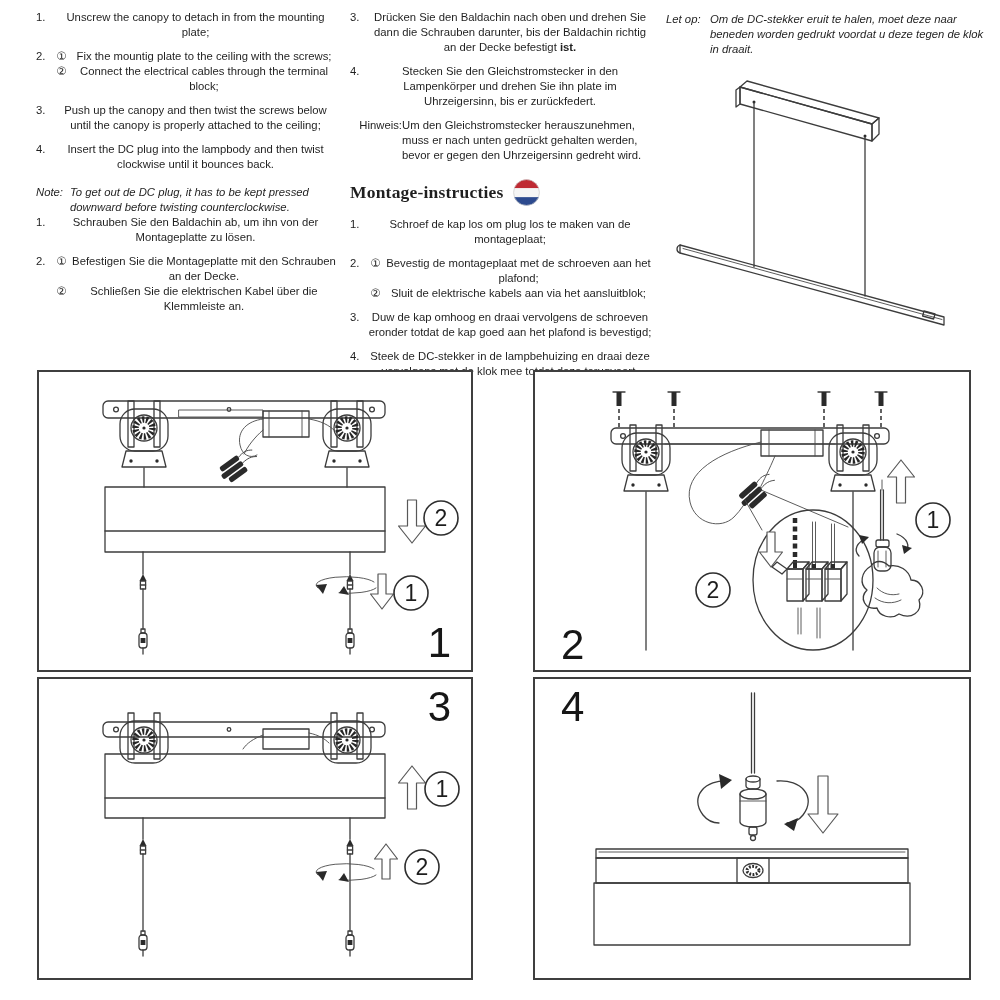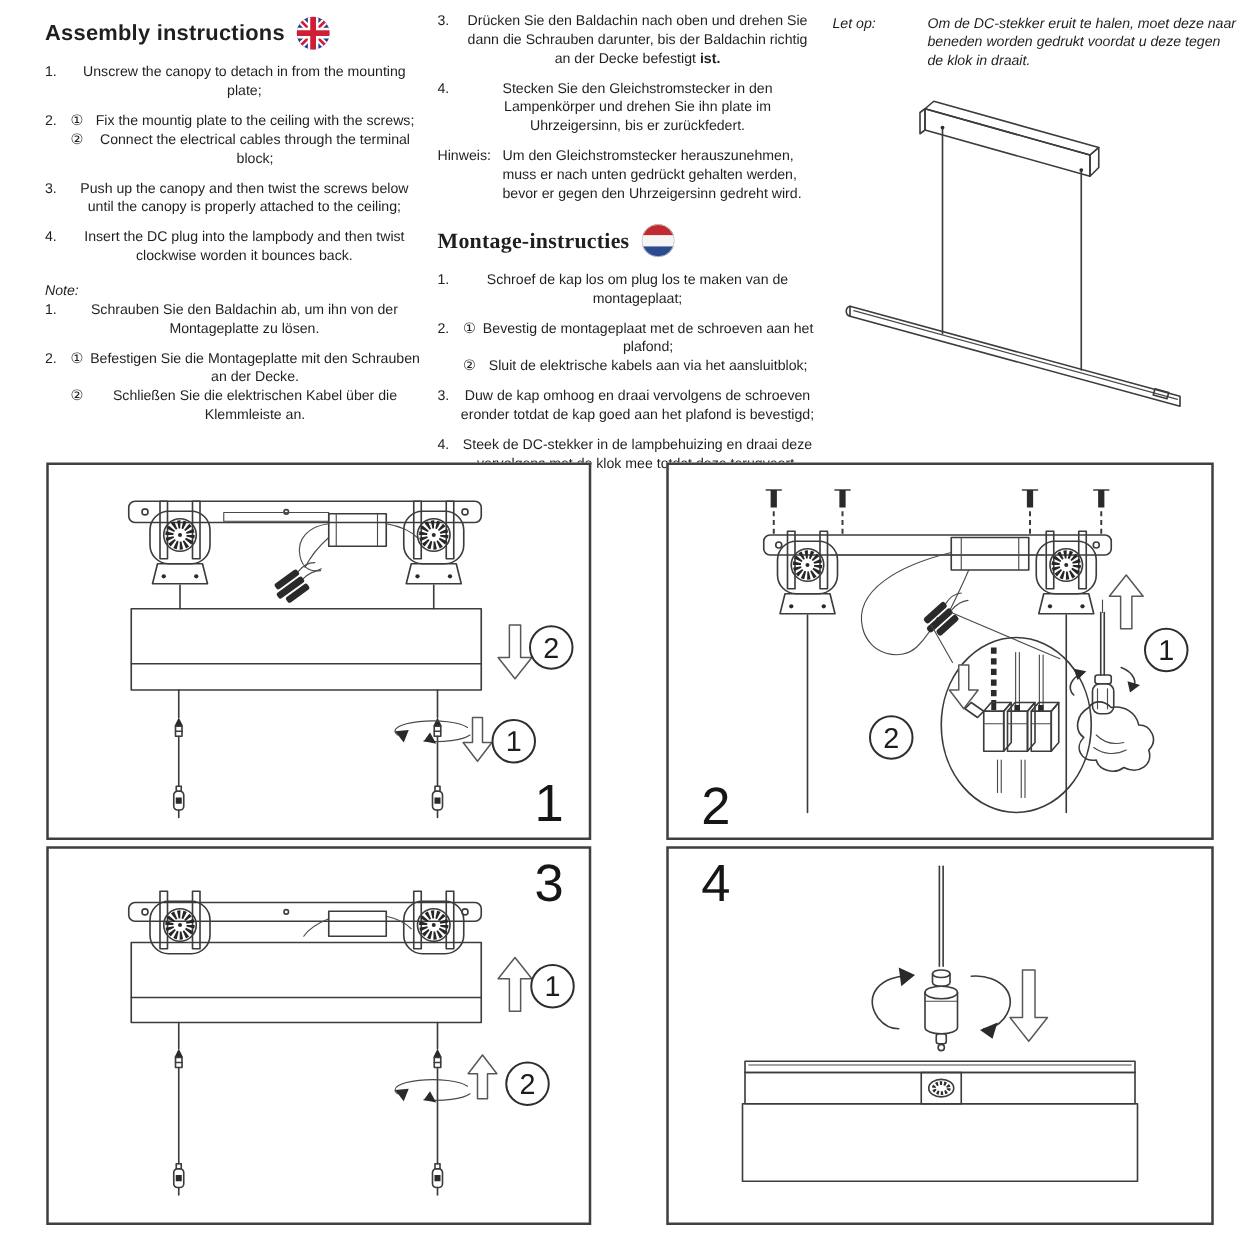--- a/index.html
+++ b/index.html
@@ -16,24 +16,24 @@
   .flag { width:27px; height:27px; flex:0 0 auto; }
 
   .step { display:flex; margin-bottom:9px; font-size:11.3px; line-height:1.32; }
   .step .n { flex:0 0 17px; }
   .step .t { flex:1;text-align:center; }
   .sub { display:flex; }
   .sub .m { flex:0 0 17px; font-size:11.5px; }
   .sub .st { flex:1; }
 
   .noterow { display:flex; font-size:11.3px; line-height:1.32; margin-top:14px; }
-  .italic { font-style:italic;gap:32px; }
+  .italic { font-style:italic; }
   .nlab { flex:0 0 auto; }
   .nlab-en { width:34px; }
-  .nlab-de { width:52px; }
+  .nlab-de { width:52px;text-align:right; }
   .nlab-nl { width:44px; }
   .b { font-weight:bold; }
   .gap-de { margin-top:21px; }
   .gap-nl { margin-top:16px;font-family:Liberation Serif, serif; }
 
   .lamp-overview { position:absolute; left:668px; top:62px; width:322px; height:300px; }
 
   .panel { position:absolute; box-sizing:border-box; border:2px solid #3f3f3f; background:#fff; }
   .panel svg { display:block; width:100%; height:100%; }
 
@@ -108,35 +108,20 @@
       <path class="lnT" d="M29,3 A29,8 0 0 1 -8,7.8"></path>
       <polygon class="fil" points="-31,0 -24,9 -20,-1"></polygon>
       <polygon class="fil" points="-8,8 2,10 -3,1"></polygon>
     </g>
   </defs>
 </svg>
 
 <div class="sheet">
 
   <div class="col" id="col1">
-    <div class="hrow">
-      <span class="htitle">Assembly instructions</span>
-      <svg class="flag" viewBox="0 0 32 32">
-        <clipPath id="ckUK">
-            <circle cx="16" cy="16" r="15.5"></circle>
-          </clipPath>
-        <g clip-path="url(#ckUK)">
-          <rect width="32" height="32" fill="#2c3a8c"></rect>
-          <path d="M0,0L32,32M32,0L0,32" fill="none" stroke="#fff" stroke-width="6.5"></path>
-          <path d="M0,0L32,32M32,0L0,32" fill="none" stroke-width="2.6" stroke="#cf1f36"></path>
-          <path d="M16,0V32M0,16H32" fill="none" stroke="#fff" stroke-width="10"></path>
-          <path d="M16,0V32M0,16H32" fill="none" stroke-width="5.5" stroke="#cf1f36"></path>
-        </g>
-      </svg>
-    </div>
 
     <div class="step">
       <span class="n">1.</span>
       <div class="t">Unscrew the canopy to detach in from the mounting plate;</div>
     </div>
     <div class="step">
       <span class="n">2.</span>
       <div class="t">
         <div class="sub">
           <span class="m">①</span>
@@ -147,25 +132,26 @@
           <div class="st">Connect the electrical cables through the terminal block;</div>
         </div>
       </div>
     </div>
     <div class="step">
       <span class="n">3.</span>
       <div class="t">Push up the canopy and then twist the screws below until the canopy is properly attached to the ceiling;</div>
     </div>
     <div class="step">
       <span class="n">4.</span>
-      <div class="t">Insert the DC plug into the lampbody and then twist clockwise worden it bounces back.</div>
+      <div class="t">Insert the DC plug into the lampbody and then twist clockwise until it bounces back.</div>
     </div>
 
     <div class="noterow italic">
       <span class="nlab nlab-en">Note:</span>
+      <div class="t">To get out de DC plug, it has to be kept pressed downward before twisting counterclockwise.</div>
     </div>
 
 
     <div class="step">
       <span class="n">1.</span>
       <div class="t">Schrauben Sie den Baldachin ab, um ihn von der Montageplatte zu lösen.</div>
     </div>
     <div class="step">
       <span class="n">2.</span>
       <div class="t">

